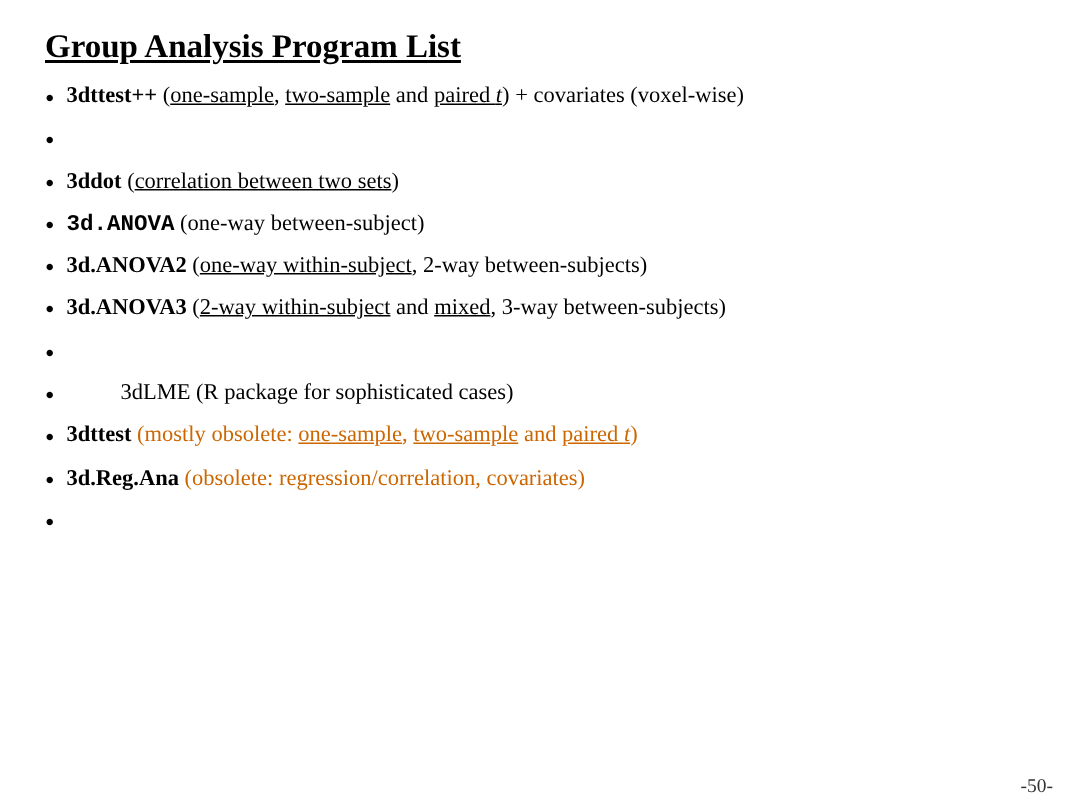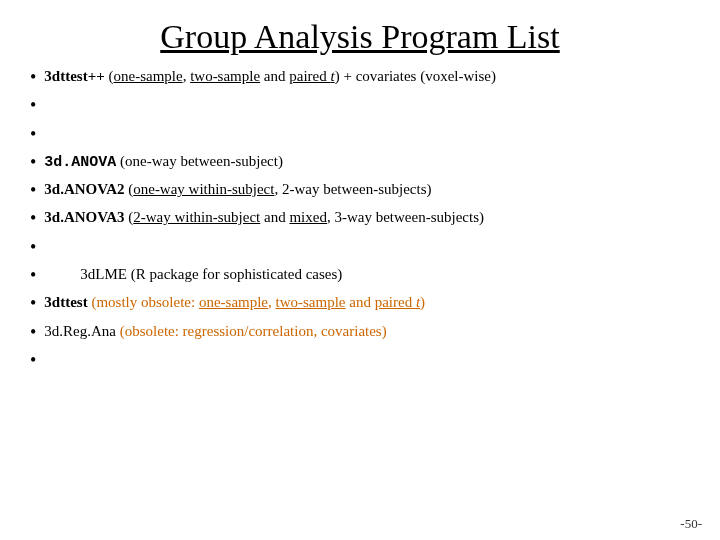--- a/index.html
+++ b/index.html
@@ -8,26 +8,25 @@
       height: 540px;
       background: #fff;
       font-family: Times New Roman, Times, serif;
       font-size: 15px;
       color: #000;
       overflow: hidden;
       position: relative;
       padding: 18px 30px 10px 30px;
     }
     h1 {
-      font-size: 34px;
-      font-weight: normal;
+      font-size: 22px;
+      font-weight: bold;
       text-decoration: underline;
       margin-bottom: 10px;
       font-family: Times New Roman, Times, serif;
-      text-align: center;
     }
     .bullet-list {
       list-style: none;
       padding: 0;
     }
     .bullet-list li {
       display: flex;
       align-items: flex-start;
       margin-bottom: 5px;
       line-height: 1.35;
@@ -57,20 +56,21 @@
 <ul class="bullet-list" id="program-list">
 <li>
       <span class="bullet">•</span>
       <span class="item-content"><span style="font-weight:bold;">3dttest++</span><span>  (</span><span style="text-decoration:underline;">one-sample</span><span>, </span><span style="text-decoration:underline;">two-sample</span><span> and </span><span style="text-decoration:underline;">paired </span><span style="font-style:italic;text-decoration:underline;">t</span><span>) + covariates (voxel-wise)</span></span>
     </li>
     <li>
       <span class="bullet">•</span>
     </li>
     <li>
       <span class="bullet">•</span>
+      <span class="item-content"><span style="font-weight:bold;">3ddot</span><span>  (</span><span style="text-decoration:underline;">correlation between two sets</span><span>)</span></span>
     </li>
     <li>
       <span class="bullet">•</span>
       <span class="item-content"><span style="font-weight:bold;font-family:Liberation Mono, monospace;">3d.ANOVA</span><span> (one-way between-subject)</span></span>
     </li>
     <li>
       <span class="bullet">•</span>
       <span class="item-content"><span style="font-weight:bold;">3d.ANOVA2</span><span> (</span><span style="text-decoration:underline;">one-way within-subject</span><span>, 2-way between-subjects)</span></span>
     </li>
     <li>
@@ -83,20 +83,20 @@
     <li>
       <span class="bullet">•</span>
       <span class="item-content"><span style="font-weight:normal;margin-left:36px;">3dLME</span><span> (R package for sophisticated cases)</span></span>
     </li>
     <li>
       <span class="bullet">•</span>
       <span class="item-content"><span style="font-weight:bold;">3dttest</span><span>  </span><span style="color:#cc6600;">(mostly obsolete: </span><span style="text-decoration:underline;color:#cc6600;">one-sample</span><span style="color:#cc6600;">, </span><span style="text-decoration:underline;color:#cc6600;">two-sample</span><span style="color:#cc6600;"> and </span><span style="text-decoration:underline;color:#cc6600;">paired </span><span style="font-style:italic;text-decoration:underline;color:#cc6600;">t</span><span style="color:#cc6600;">)</span></span>
     </li>
     <li>
       <span class="bullet">•</span>
-      <span class="item-content"><span style="font-weight:normal;">3d.Reg.Ana</span><span> </span><span style="color:#cc6600;">(obsolete: regression/correlation, covariates)</span></span>
+      <span class="item-content"><span style="font-weight:bold;">3d.Reg.Ana</span><span> </span><span style="color:#cc6600;">(obsolete: regression/correlation, covariates)</span></span>
     </li>
     <li>
       <span class="bullet">•</span>
     </li>
   </ul>
 
 <div class="page-num">-50-</div>
 
 </body></html>

